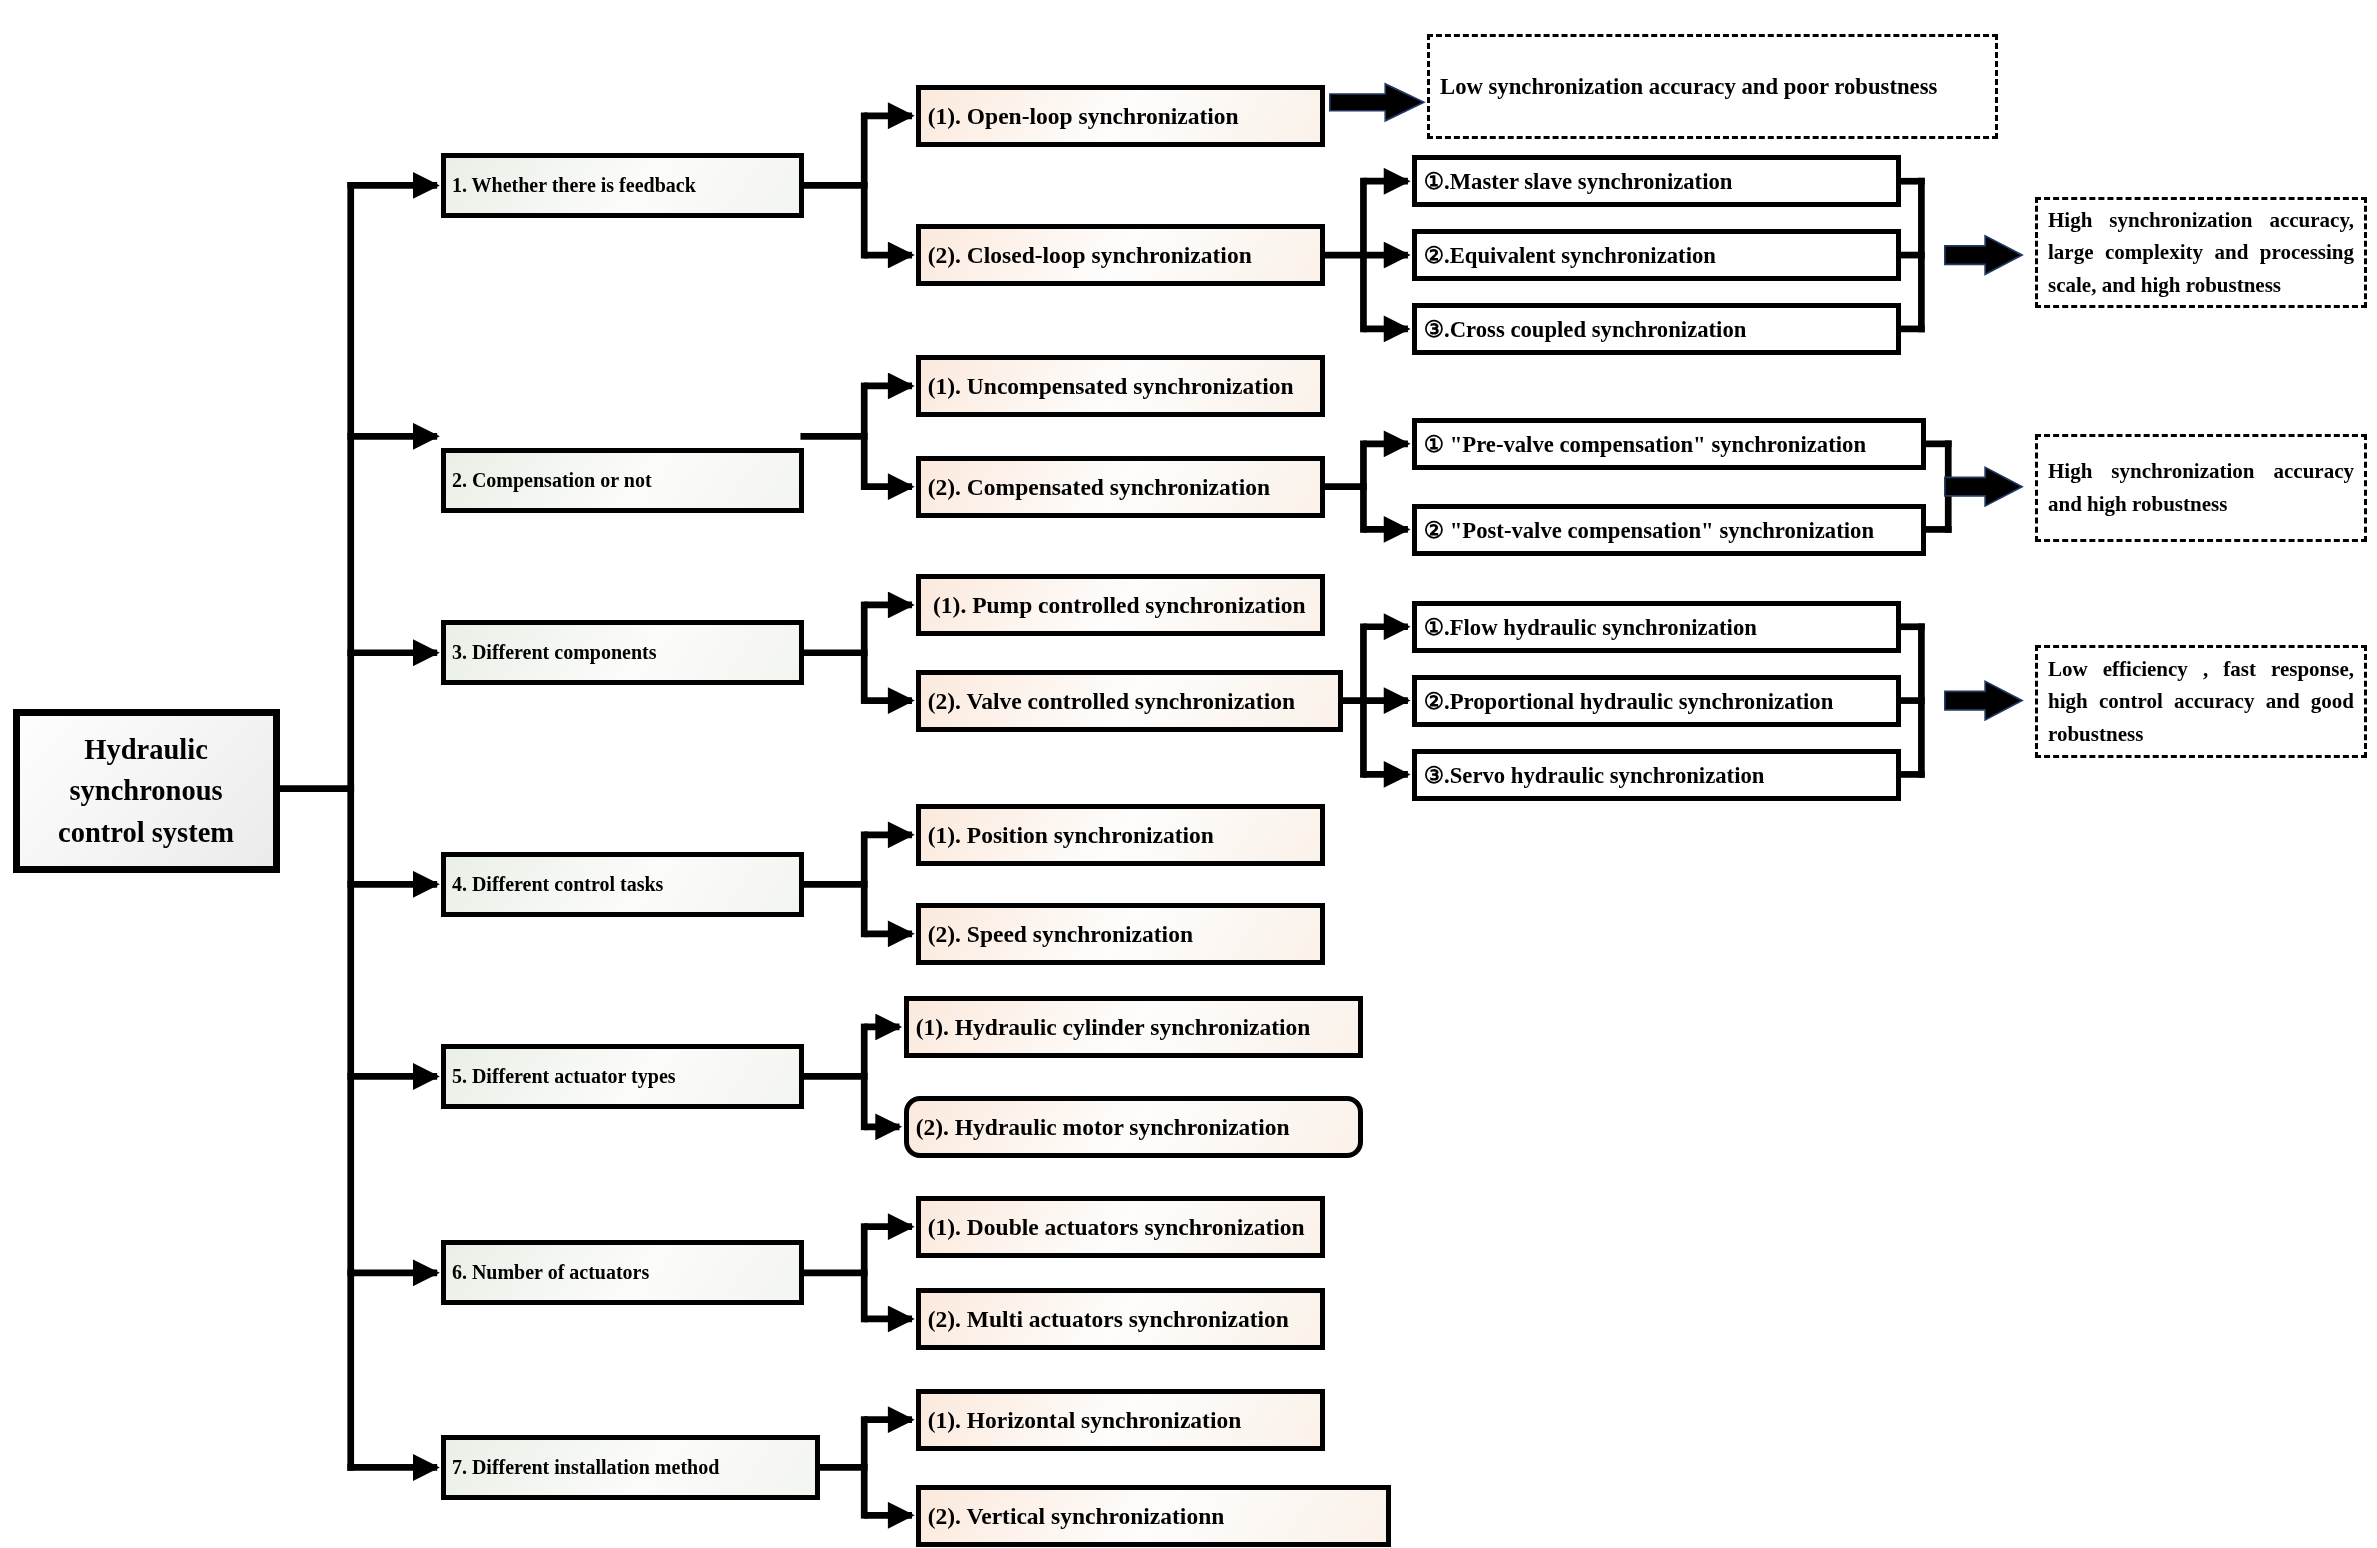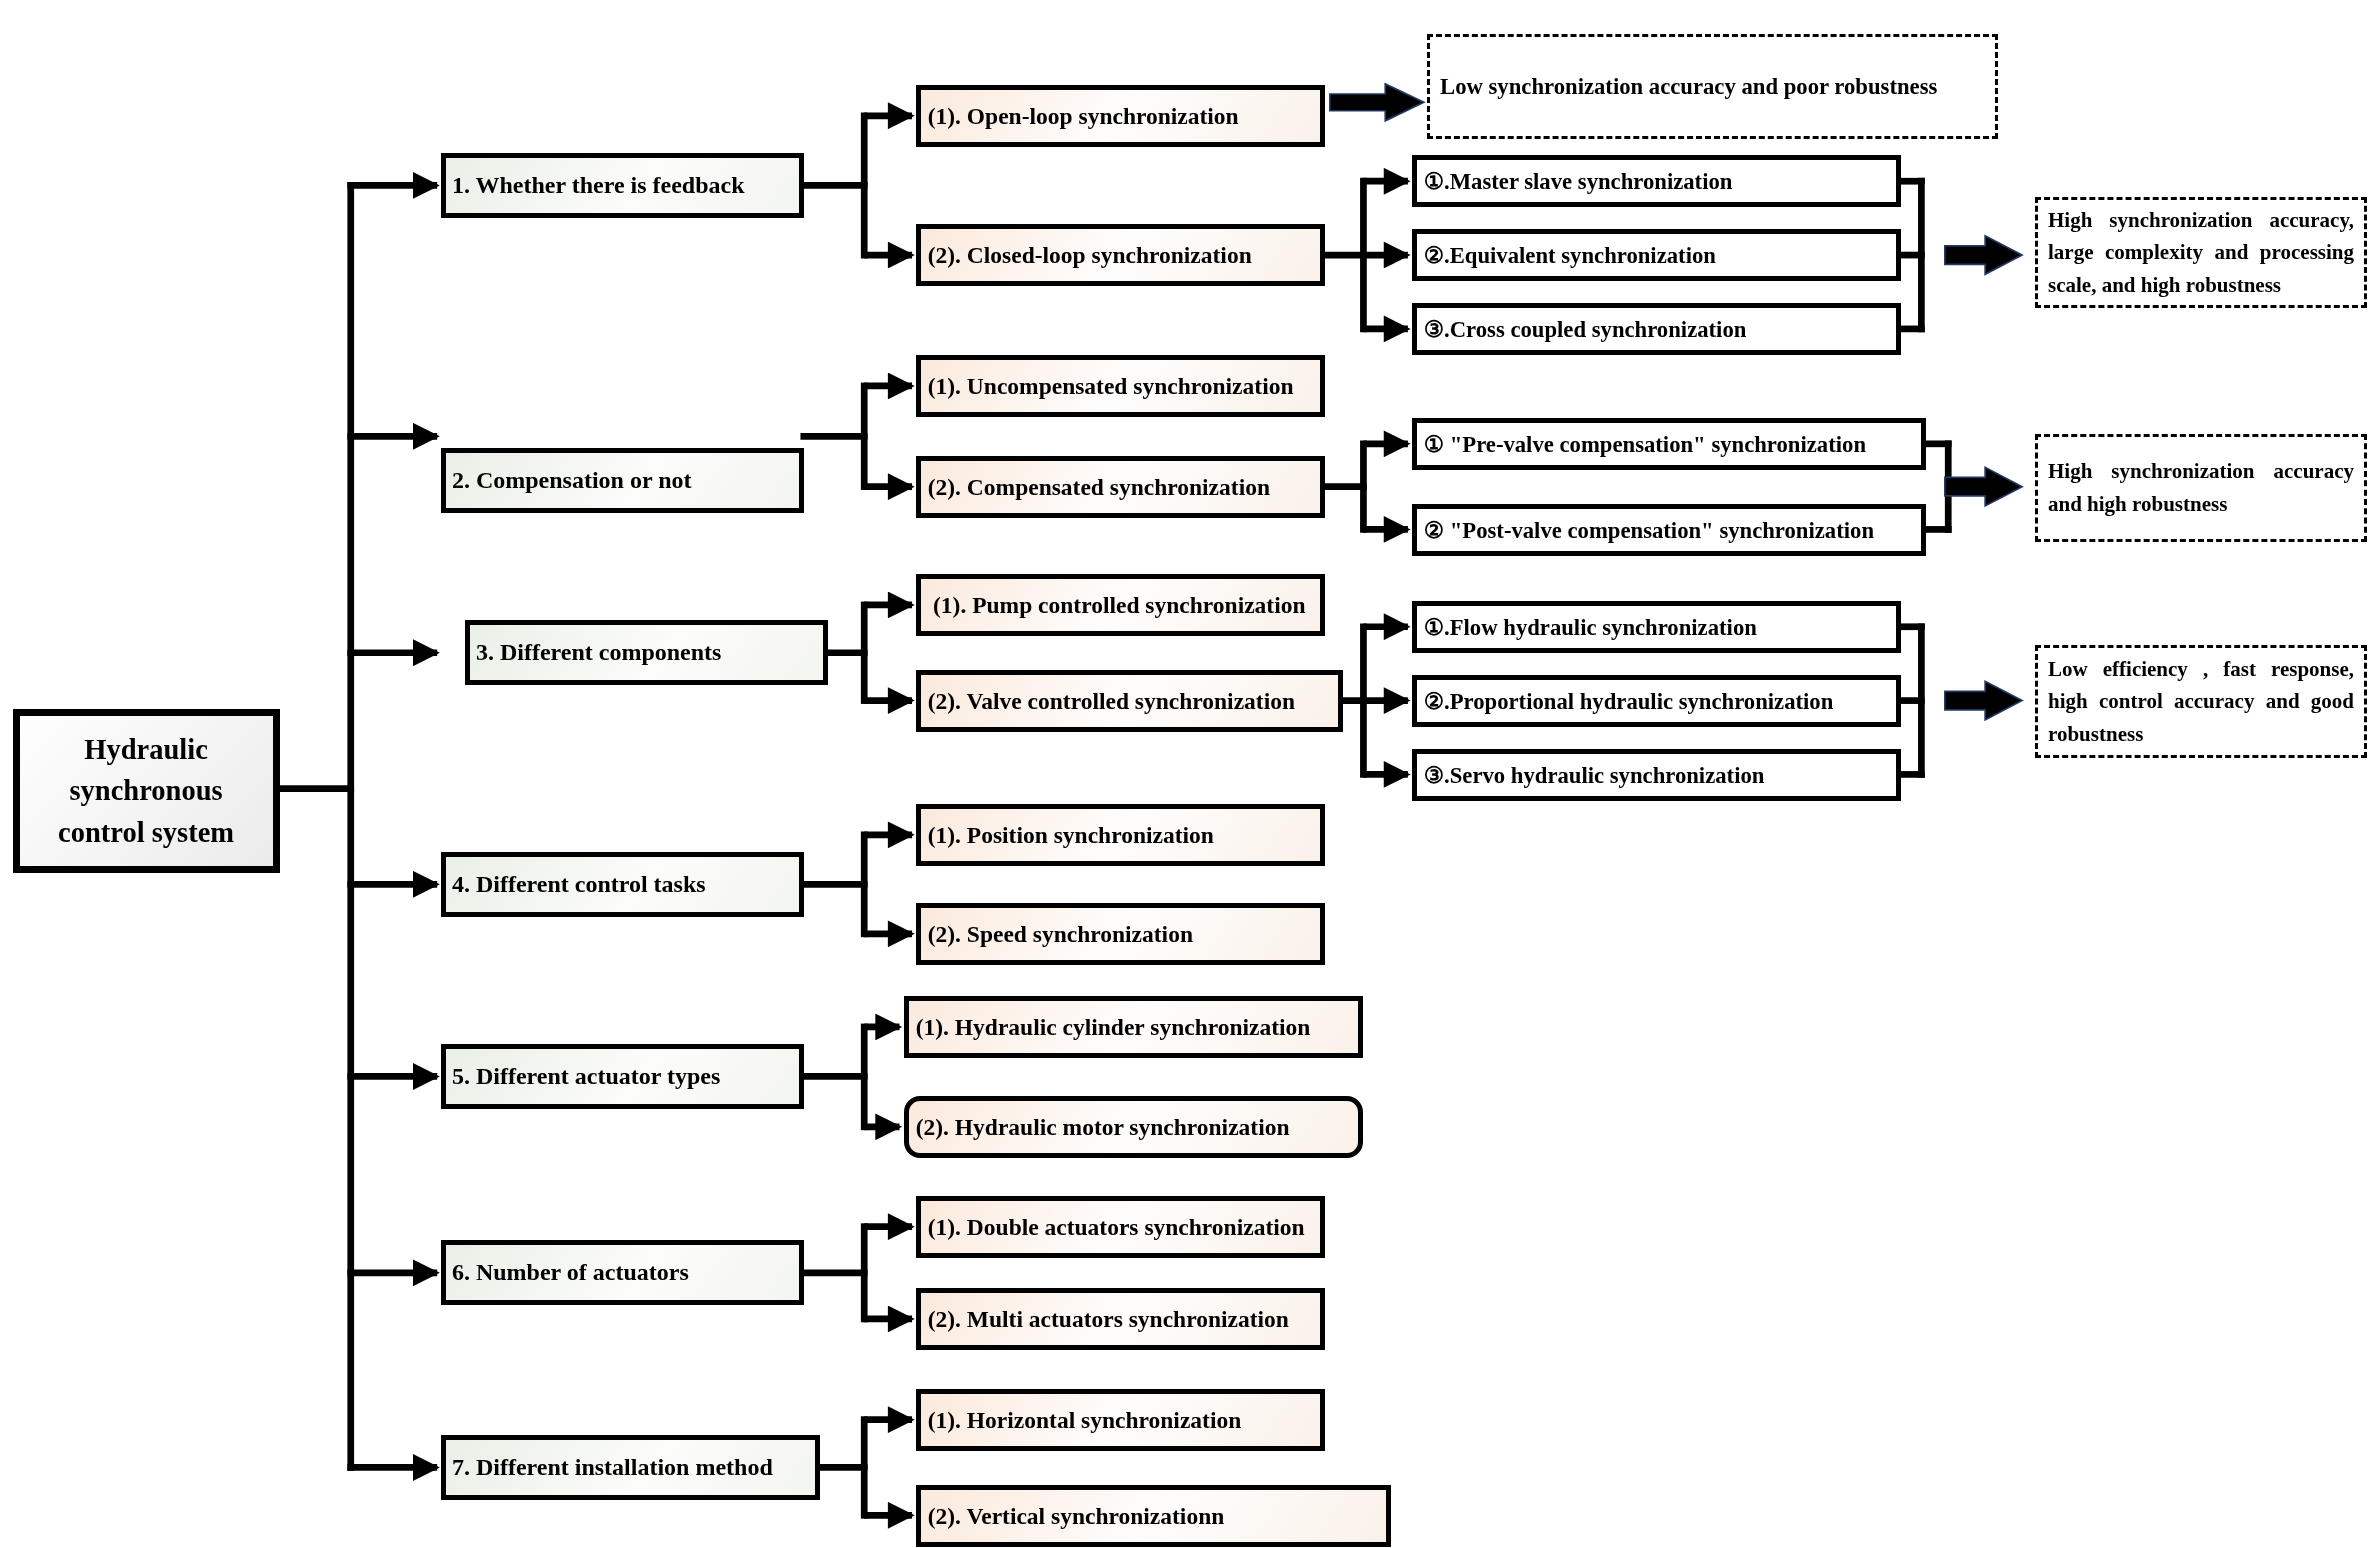--- a/index.html
+++ b/index.html
@@ -8,21 +8,21 @@
     font-family:"Liberation Serif","DejaVu Serif",serif;font-weight:bold;color:#000;
   }
   .wires{position:absolute;left:0;top:0;}
   .box{position:absolute;box-sizing:border-box;display:flex;align-items:center;}
   .rootbox{
     border:7.6px solid #000;background:linear-gradient(135deg,#fefefe 0%,#ebebeb 100%);
     font-size:28.5px;line-height:1.45;text-align:center;justify-content:center;padding:0 6.7px;
   }
   .cat{
     border:5.9px solid #000;background:linear-gradient(125deg,#e9efe6 0%,#fcfcfa 55%,#f3f5f0 100%);
-    font-size:24px;padding:0 3.4px 0 5.9px;
+    font-size:20px;padding:0 3.4px 0 5.9px;
   }
   .sub{
     border:5.9px solid #000;background:linear-gradient(125deg,#fbe9dc 0%,#fefdfc 50%,#faf1e9 100%);
     font-size:23.5px;padding:0 3.4px 0 6.7px;
   }
   .leaf{
     border:5px solid #000;background:#ffffff;font-size:22.7px;padding:0 3.4px 0 6.7px;
   }
   .note{
     border:3.4px dashed #000;background:#ffffff;font-size:21px;line-height:1.55;padding:1.7px 10px;
@@ -125,21 +125,21 @@
   <div class="box rootbox" style="left:12.6px;top:709px;width:267px;height:164px;">
     <span>Hydraulic synchronous control system</span>
   </div>
 
   <div class="box cat" style="left:441px;top:153px;width:363px;height:65px;">
       <span>1. Whether there is feedback</span>
     </div>
   <div class="box cat" style="left:441px;top:404px;width:363px;height:65px;margin-top:44px;">
       <span>2. Compensation or not</span>
     </div>
-  <div class="box cat" style="left:441px;top:620px;width:363px;height:65px;margin-left:24px;">
+  <div class="box cat" style="left:441px;top:620px;width:363px;height:65px;">
       <span>3. Different components</span>
     </div>
   <div class="box cat" style="left:441px;top:852px;width:363px;height:65px;">
       <span>4. Different control tasks</span>
     </div>
   <div class="box cat" style="left:441px;top:1044px;width:363px;height:65px;">
       <span>5. Different actuator types</span>
     </div>
   <div class="box cat" style="left:441px;top:1240px;width:363px;height:65px;">
       <span>6. Number of actuators</span>

